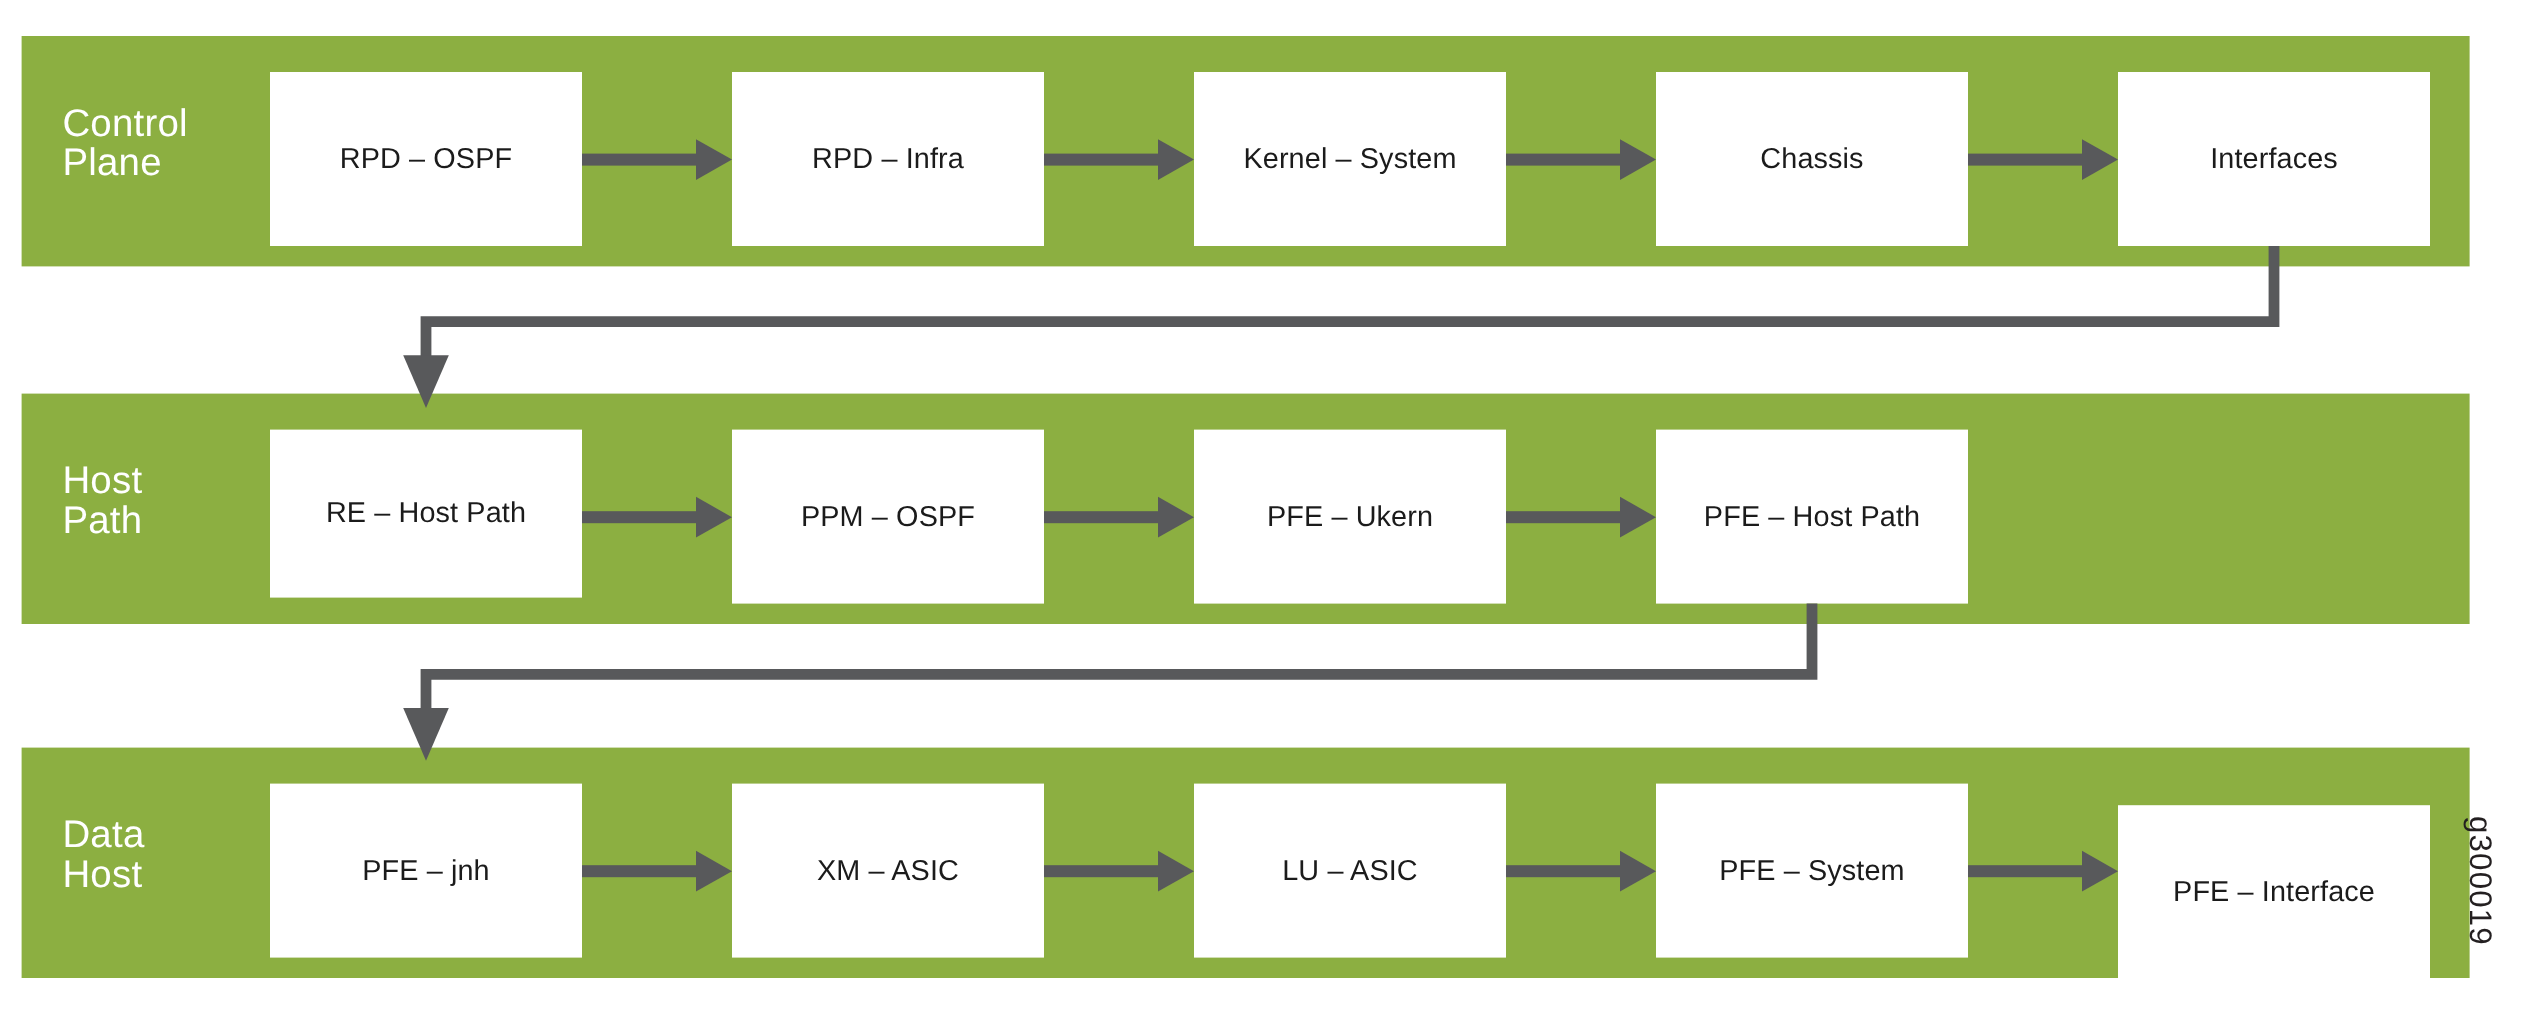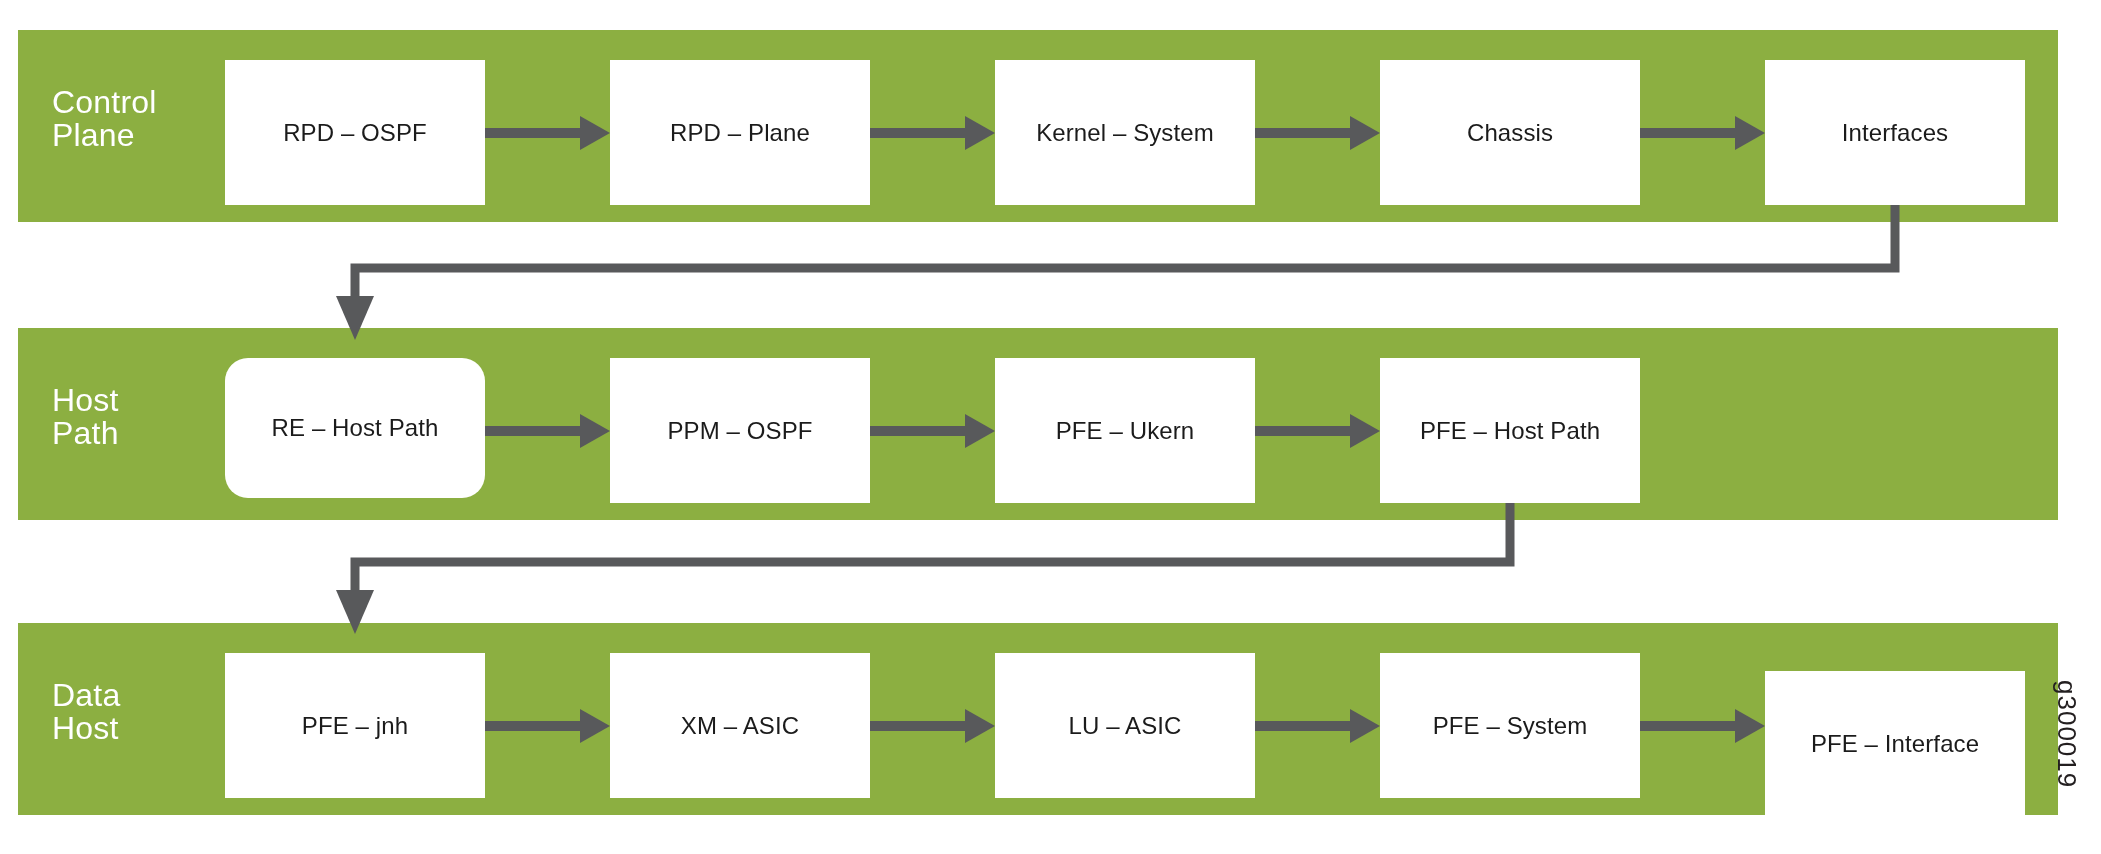--- a/index.html
+++ b/index.html
@@ -90,21 +90,21 @@
   <div class="band" style="left:18px; top:30px; width:2040px; height:192px;"></div>
   <div class="band-label" style="left:52px; top:86px; width:150px;">Control
 Plane</div>
 
   <div class="node" style="left:225px; top:60px; width:260px; height:145px;">RPD – OSPF</div>
   <div class="arrow" style="left:485px; top:133px; width:125px;">
     <div class="shaft" style="width:96px;"></div>
     <div class="head" style="left:95px;"></div>
   </div>
 
-  <div class="node" style="left:610px; top:60px; width:260px; height:145px;">RPD – Plane</div>
+  <div class="node" style="left:610px; top:60px; width:260px; height:145px;">RPD – Infra</div>
   <div class="arrow" style="left:870px; top:133px; width:125px;">
     <div class="shaft" style="width:96px;"></div>
     <div class="head" style="left:95px;"></div>
   </div>
 
   <div class="node" style="left:995px; top:60px; width:260px; height:145px;">Kernel – System</div>
   <div class="arrow" style="left:1255px; top:133px; width:125px;">
     <div class="shaft" style="width:96px;"></div>
     <div class="head" style="left:95px;"></div>
   </div>
@@ -114,21 +114,21 @@
     <div class="shaft" style="width:96px;"></div>
     <div class="head" style="left:95px;"></div>
   </div>
 
   <div class="node" style="left:1765px; top:60px; width:260px; height:145px;">Interfaces</div>
 
   <div class="band" style="left:18px; top:328px; width:2040px; height:192px;"></div>
   <div class="band-label" style="left:52px; top:384px; width:150px;">Host
 Path</div>
 
-  <div class="node" style="left:225px; top:358px; width:260px; height:140px;border-radius:23px;">RE – Host Path</div>
+  <div class="node" style="left:225px; top:358px; width:260px; height:140px;">RE – Host Path</div>
   <div class="arrow" style="left:485px; top:431px; width:125px;">
     <div class="shaft" style="width:96px;"></div>
     <div class="head" style="left:95px;"></div>
   </div>
 
   <div class="node" style="left:610px; top:358px; width:260px; height:145px;">PPM – OSPF</div>
   <div class="arrow" style="left:870px; top:431px; width:125px;">
     <div class="shaft" style="width:96px;"></div>
     <div class="head" style="left:95px;"></div>
   </div>

